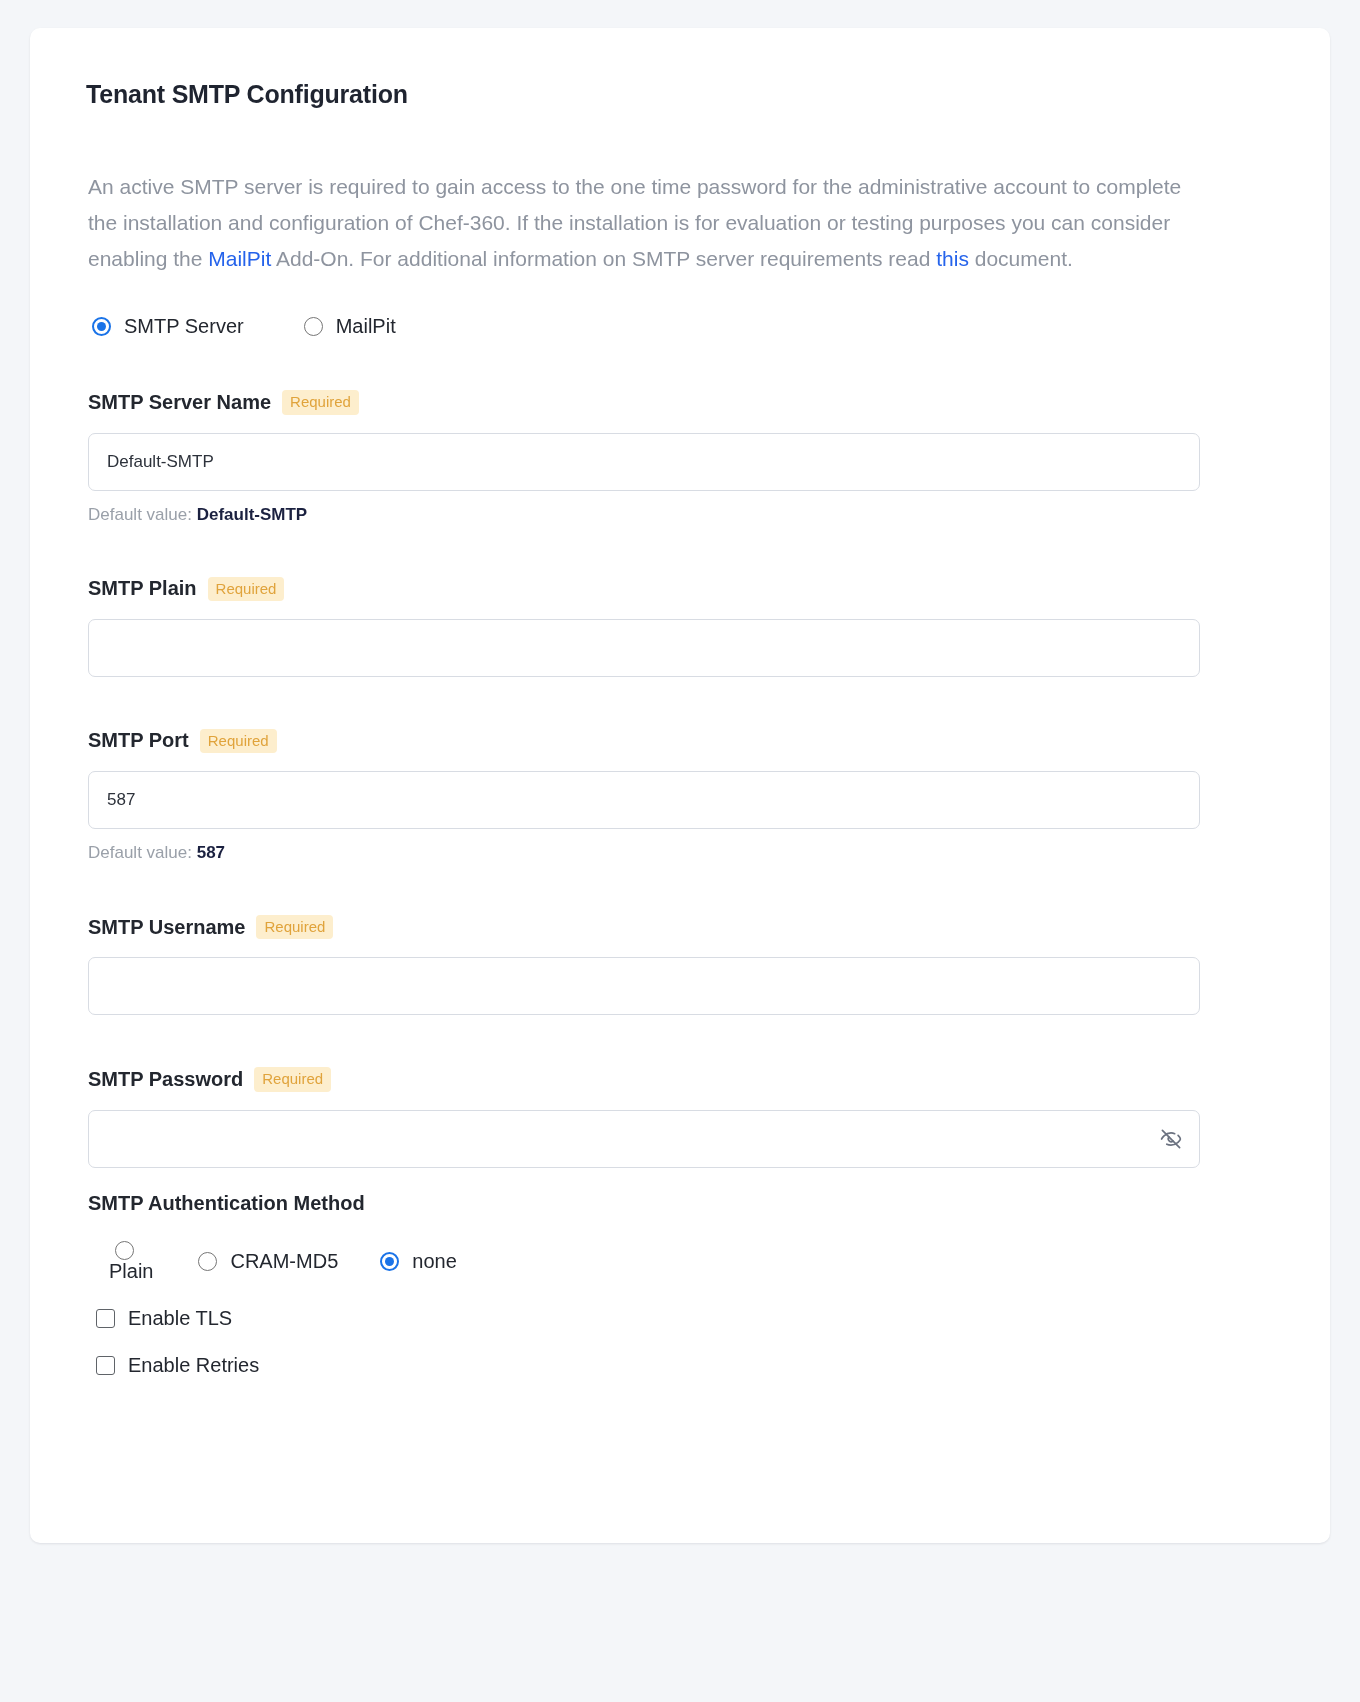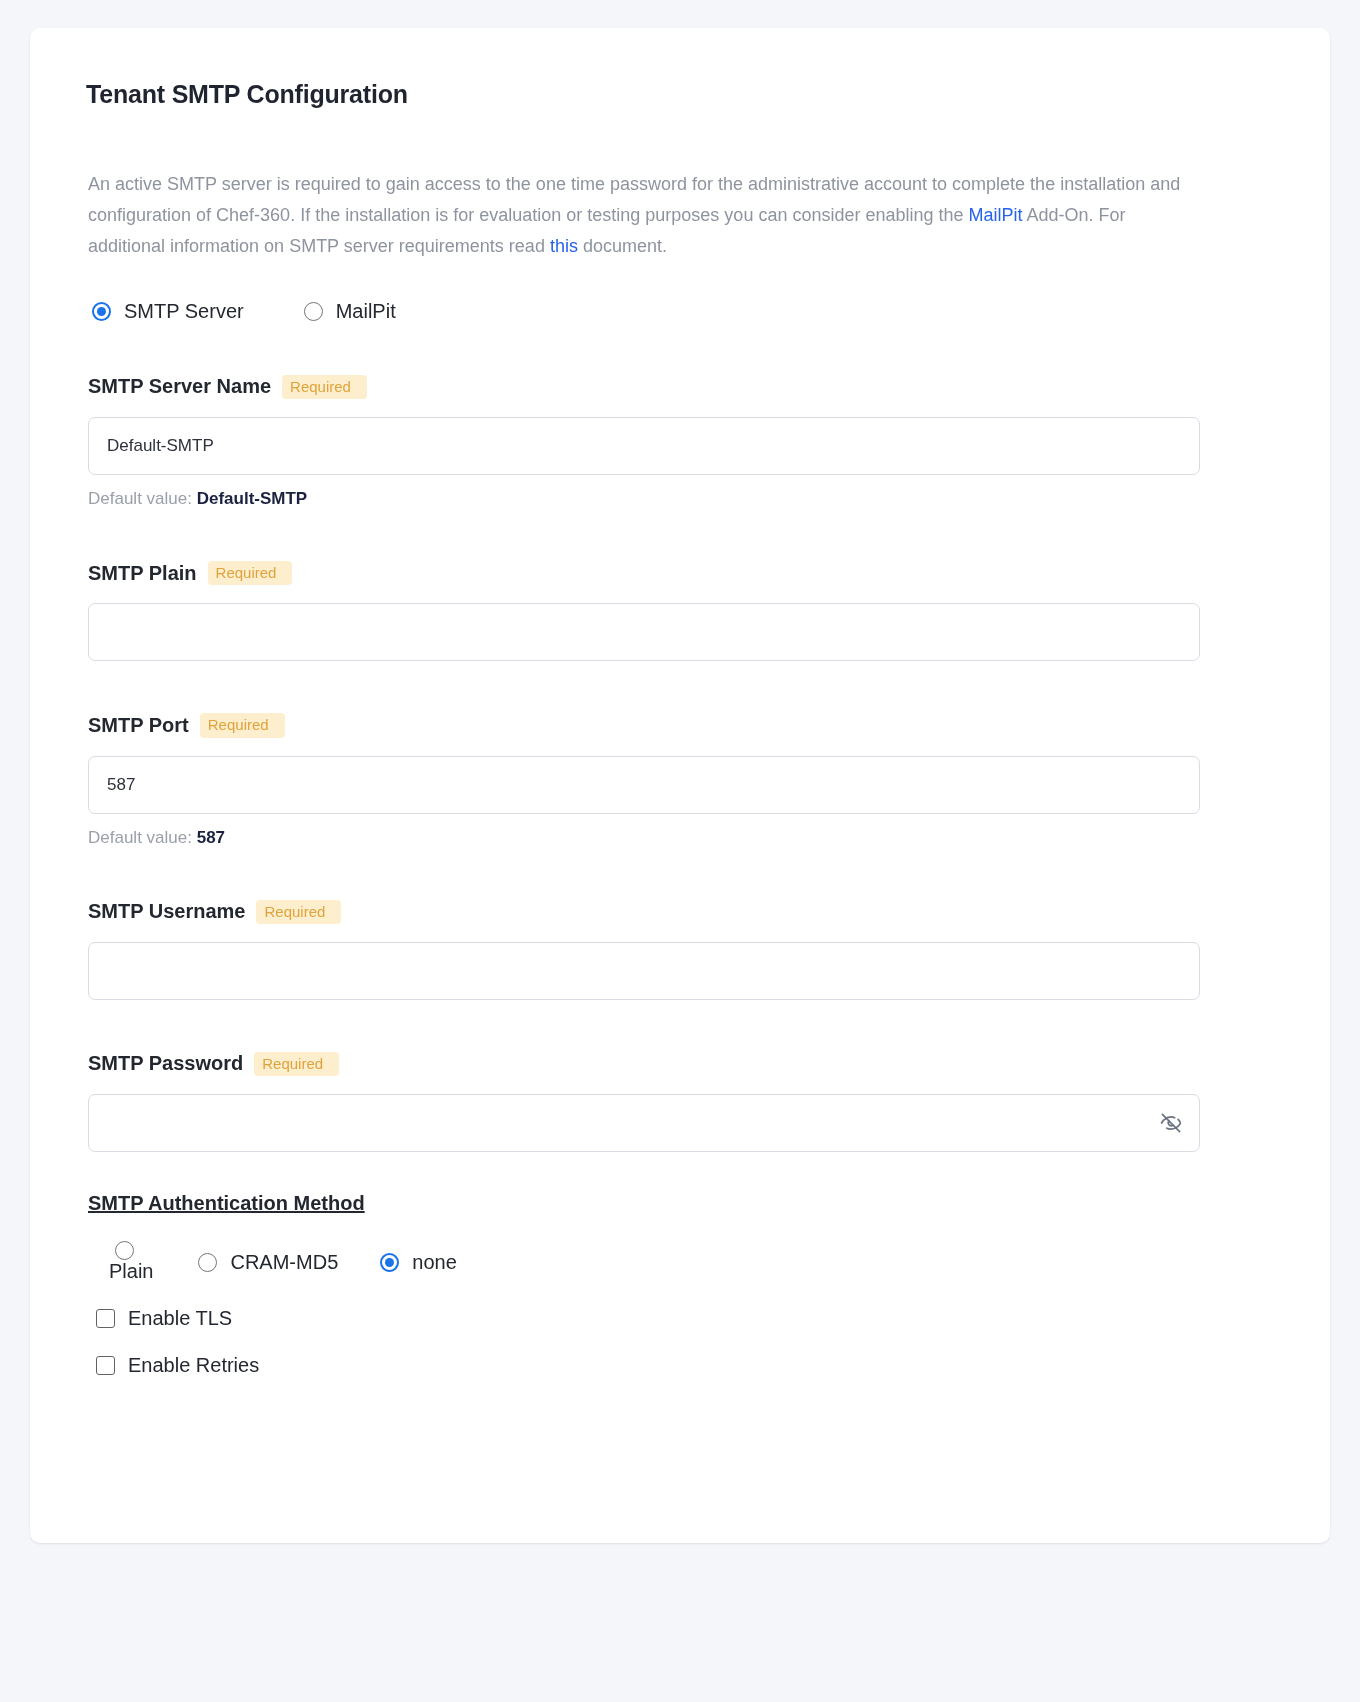--- a/index.html
+++ b/index.html
@@ -41,21 +41,21 @@
   .form-body { padding: 0 20px 0 20px; }
 
   .section-heading {
     font-size: 21px;
     color: #1f2430;
     margin: 0 0 8px 0;
     font-weight: normal;
   }
 
   .description {
-    font-size: 18px;
+    font-size: 21px;
     line-height: 1.72;
     color: #8e949f;
     max-width: 1095px;
     margin: 0;
   }
   .description a {
     color: #2563eb;
     text-decoration: none;
   }
 
@@ -114,21 +114,21 @@
     color: #23272f;
     margin-bottom: 18px;
   }
 
   .required-badge {
     margin-left: 11px;
     background: #fdeecd;
     color: #e0a33b;
     font-size: 15px;
     font-weight: normal;
-    padding: 3px 16px 4px 8px;
+    padding: 3px 8px 4px 8px;
     border-radius: 4px;
     line-height: 1.15;
   }
 
   .text-input {
     display: block;
     width: 1112px;
     height: 58px;
     border: 1px solid #d8dce3;
     border-radius: 7px;
@@ -166,22 +166,21 @@
   }
   .default-value b {
     color: #1b2140;
     font-weight: bold;
   }
 
   .auth-heading {
     font-size: 20px;
     font-weight: bold;
     color: #23272f;
-    margin: 40px 0 0 0;
-    text-decoration: underline;
+    margin: 24px 0 0 0;
   }
 
   .checkbox-row {
     display: flex;
     align-items: center;
     margin-top: 24px;
     cursor: pointer;
   }
   .checkbox-mark {
     width: 19px;

